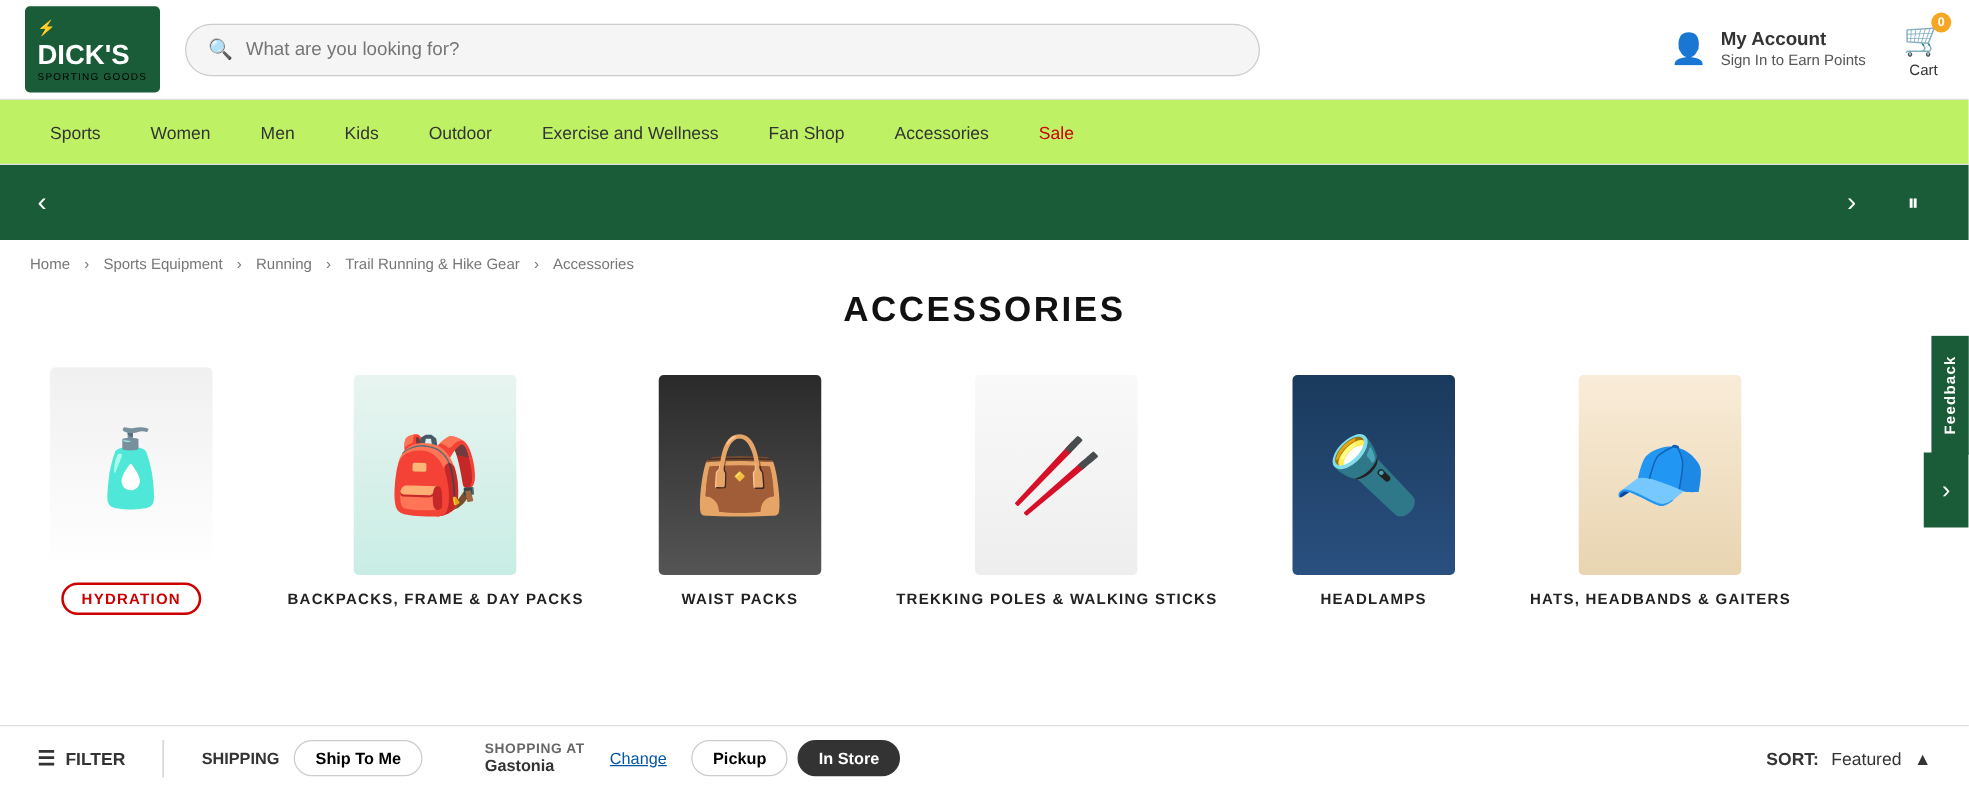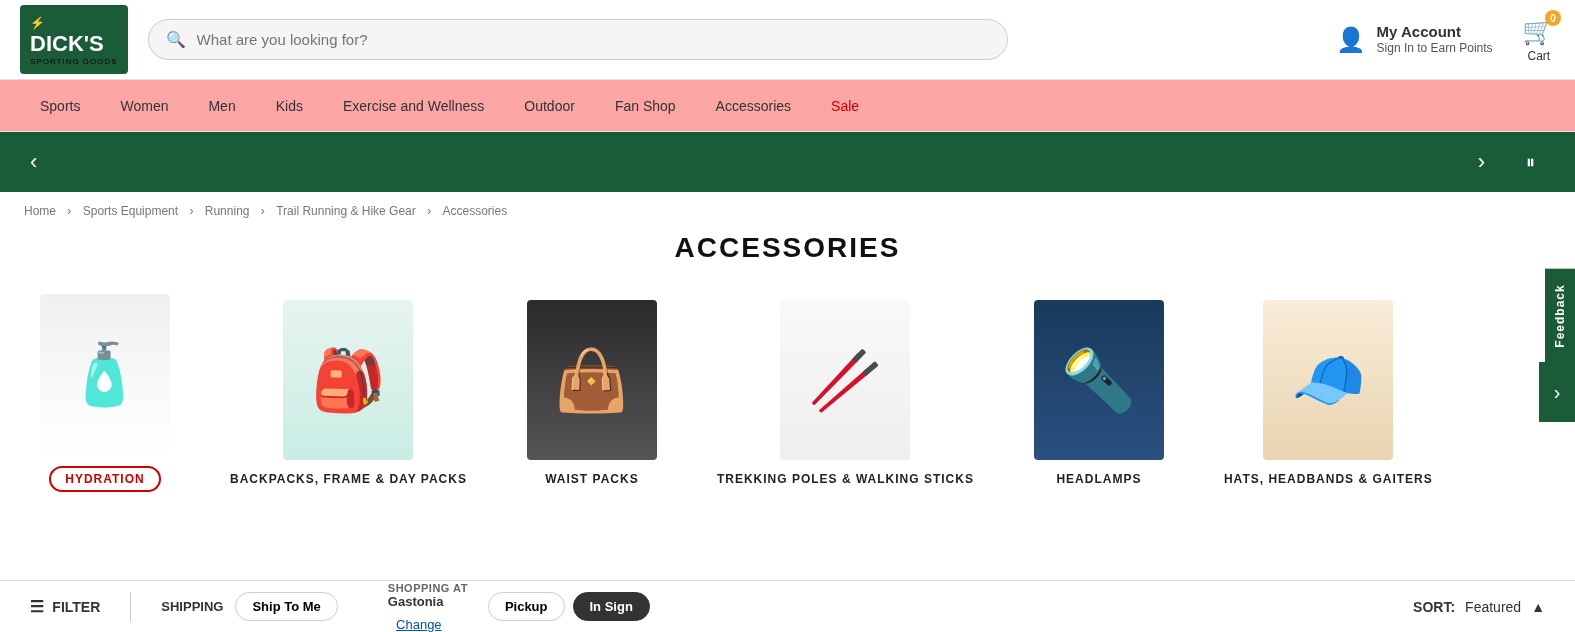--- a/index.html
+++ b/index.html
@@ -84,21 +84,21 @@
     }
     .cart-label { font-size: 12px; color: #333; text-align: center; margin-top: 2px; }
 
     
     .main-nav {
       display: flex;
       align-items: center;
       border-bottom: 1px solid #e0e0e0;
       padding: 0 20px;
       height: 52px;
-      background: #fca5a5;
+      background: #bef264;
     }
     .nav-item {
       padding: 0 20px;
       font-size: 14px;
       font-weight: 500;
       color: #333;
       cursor: pointer;
       height: 52px;
       display: flex;
       align-items: center;
@@ -310,22 +310,22 @@
       <div class="cart-label">Cart</div>
     </div>
   </div>
 </div>
 
 <nav class="main-nav">
   <div class="nav-item">Sports</div>
   <div class="nav-item">Women</div>
   <div class="nav-item">Men</div>
   <div class="nav-item">Kids</div>
+  <div class="nav-item">Outdoor</div>
   <div class="nav-item">Exercise and Wellness</div>
-  <div class="nav-item">Outdoor</div>
   <div class="nav-item">Fan Shop</div>
   <div class="nav-item">Accessories</div>
   <div class="nav-item red">Sale</div>
 </nav>
 
 <div class="banner">
   <button class="banner-btn banner-prev">‹</button>
   <button class="banner-btn banner-next">›</button>
   <button class="banner-pause">⏸</button>
 </div>
@@ -400,31 +400,31 @@
     <span>FILTER</span>
   </button>
 
   <div class="divider-v"></div>
 
   <div class="shipping-section">
     <span class="shipping-label">SHIPPING</span>
     <button class="pill">Ship To Me</button>
   </div>
 
-  <div style="margin-left:20px; display:flex; align-items:center; gap:8px;flex-direction:column;">
+  <div style="margin-left:20px; display:flex; align-items:center; gap:8px;">
     <div class="shopping-at">
       <span class="shopping-at-label">SHOPPING AT</span>
       <span class="shopping-at-store">Gastonia</span>
     </div>
     <a class="change-link">Change</a>
   </div>
 
   <div style="margin-left:20px; display:flex; gap:8px;">
     <button class="pill">Pickup</button>
-    <button class="pill active">In Sign</button>
+    <button class="pill active">In Store</button>
   </div>
 
   <div class="sort-section">
     <span class="sort-label">SORT:</span>
     <span class="sort-value">Featured</span>
     <span class="sort-arrow">▲</span>
   </div>
 </div>
 
 </body></html>

